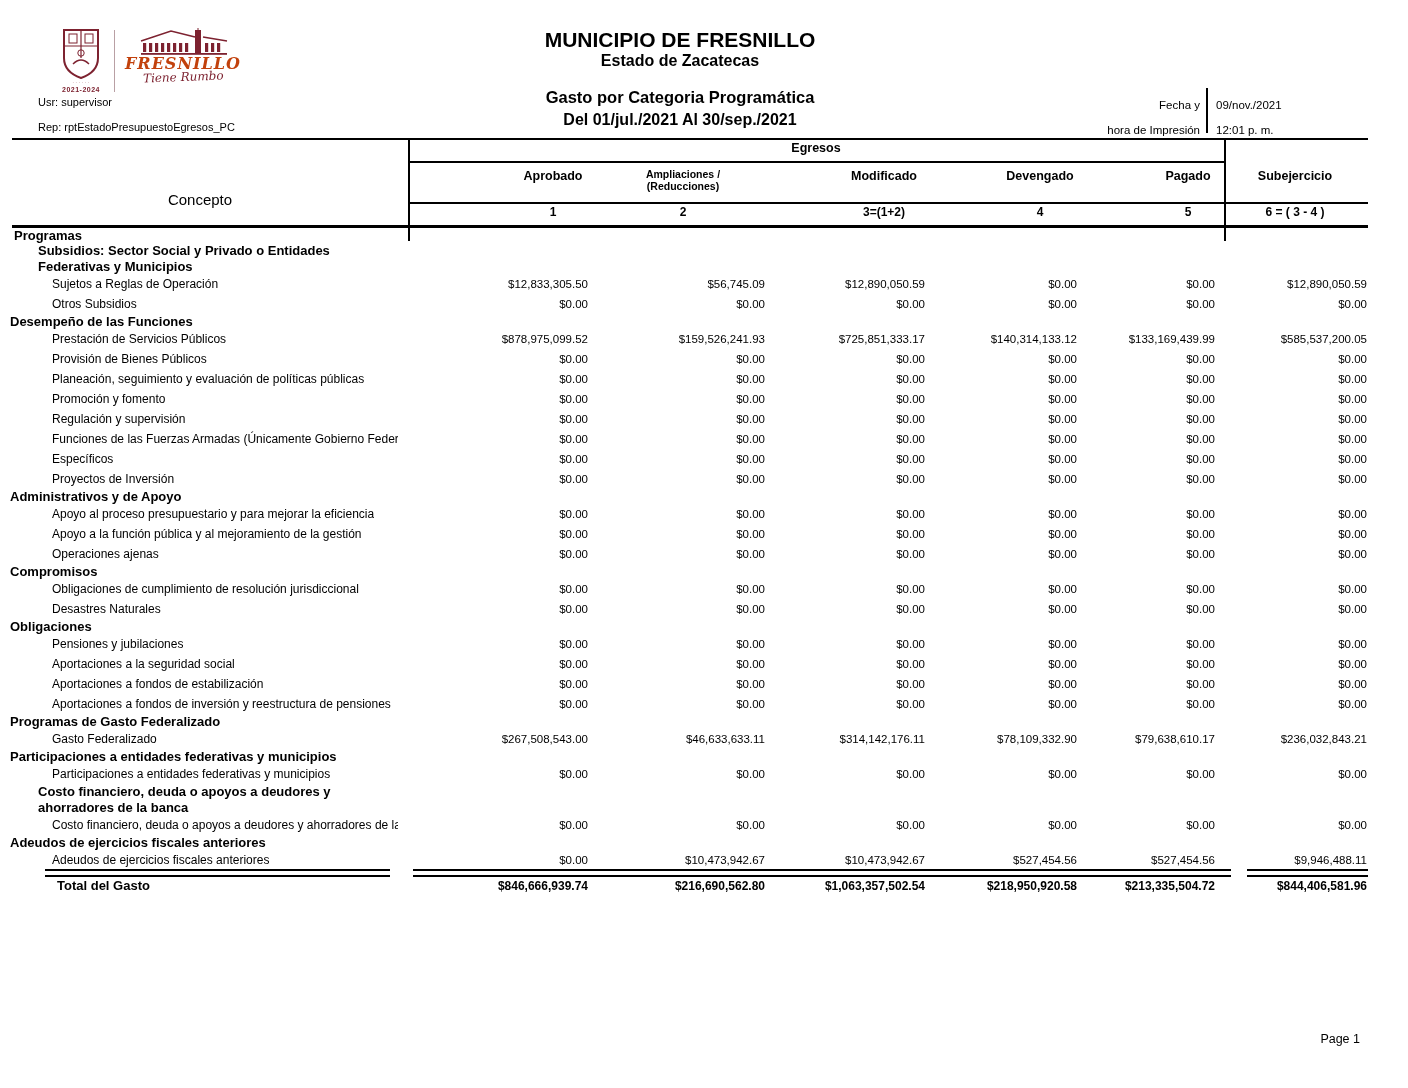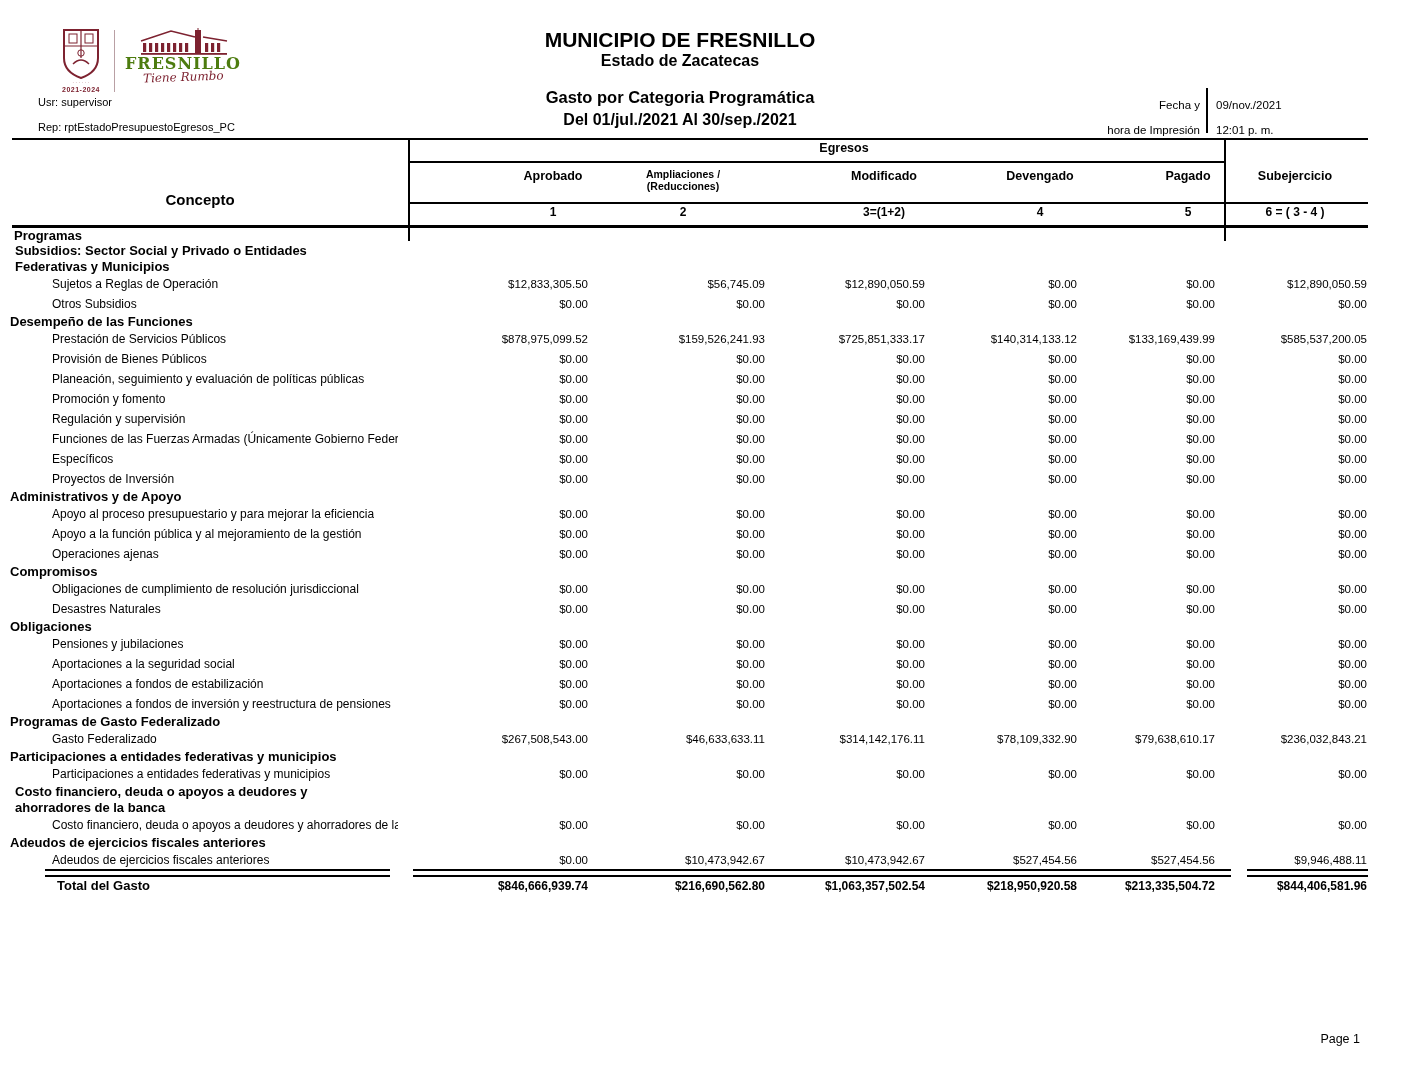--- a/index.html
+++ b/index.html
@@ -7,21 +7,21 @@
         font-family:"Liberation Sans",sans-serif;overflow:hidden;}
 
   
   .logo{position:absolute;left:58px;top:28px;display:flex;align-items:flex-start;gap:10px;}
   .logo .shield-col{display:flex;flex-direction:column;align-items:center;width:46px;}
   .logo .years{font-size:7px;font-weight:bold;color:#7d2230;margin-top:1px;letter-spacing:.5px;}
   .logo .tiny-cap{font-size:4px;color:#7d2230;letter-spacing:.3px;}
   .logo .logo-sep{width:1px;height:62px;background:#b9a0a4;margin-top:2px;}
   .logo .brand-col{display:flex;flex-direction:column;align-items:center;margin-top:0px;}
   .logo .brand-name{font-family:"DejaVu Serif",serif;font-size:16px;font-weight:bold;
-                    color:#4d7c0f;letter-spacing:1px;line-height:15px;}
+                    color:#c2410c;letter-spacing:1px;line-height:15px;font-style:italic;}
   .logo .tagline{font-family:"DejaVu Serif",serif;font-style:italic;font-size:12px;
                  color:#7d2230;line-height:13px;transform:rotate(-2deg);}
 
   
   .meta-line{position:absolute;left:38px;font-size:11px;}
   .usr{top:96px;} .rep{top:121px;}
   .title-block{position:absolute;left:430px;top:28px;width:500px;text-align:center;}
   .t1{font-size:21px;font-weight:bold;line-height:24px;}
   .t2{font-size:16px;font-weight:bold;line-height:18px;}
   .t3{font-size:16.5px;font-weight:bold;margin-top:18px;line-height:19px;}
@@ -39,36 +39,36 @@
   .l-headbot{left:12px;top:225px;width:1356px;height:2.5px;}
   .v-concepto{left:408px;top:138px;width:1.5px;height:103px;}
   .v-subej{left:1224px;top:138px;width:1.5px;height:103px;}
   .dbl{position:absolute;top:869px;height:4px;border-top:2px solid #000;border-bottom:2px solid #000;background:transparent;}
   .dbl.s1{left:45px;width:345px;}
   .dbl.s2{left:413px;width:818px;}
   .dbl.s3{left:1247px;width:121px;}
 
   
   .concepto-h{position:absolute;left:0;top:191px;width:400px;text-align:center;
-              font-size:15px;font-weight:bold;}
+              font-size:15px;font-weight:normal;}
   .egresos-h{position:absolute;left:408px;top:141px;width:816px;text-align:center;
-             font-size:12.5px;font-weight:bold;padding-left:28px;}
+             font-size:12.5px;font-weight:bold;}
   .colh{position:absolute;top:169px;text-align:center;font-size:12.5px;font-weight:bold;}
   .colh.small{font-size:10.5px;line-height:12px;top:168px;}
   .numh{position:absolute;top:205px;text-align:center;font-size:12px;font-weight:bold;}
   .ch1,.nh1{left:468px;width:170px;} .ch2,.nh2{left:603px;width:160px;}
   .ch3,.nh3{left:794px;width:180px;} .ch4,.nh4{left:950px;width:180px;}
   .ch5,.nh5{left:1105px;width:166px;} .ch6,.nh6{left:1232px;width:126px;}
 
   
   .tbody{position:absolute;left:0;top:228px;width:1408px;}
   .row{position:relative;width:1408px;}
   .row.sec0{height:15px;line-height:15px;font-size:13px;font-weight:bold;padding-left:14px;box-sizing:border-box;}
   .row.sec{height:15px;line-height:15px;font-size:13px;font-weight:bold;padding-left:10px;box-sizing:border-box;}
-  .row.sec2{height:31px;line-height:15.5px;font-size:13px;font-weight:bold;padding-left:15px;box-sizing:border-box;}
+  .row.sec2{height:31px;line-height:15.5px;font-size:13px;font-weight:bold;padding-left:38px;box-sizing:border-box;}
   .row.item{height:20px;line-height:20px;font-size:12px;padding-left:52px;box-sizing:border-box;}
   .row .lab{display:inline-block;white-space:nowrap;overflow:hidden;vertical-align:top;}
   .row.item .lab{max-width:346px;}
   .row.sec2 .lab{white-space:normal;max-width:345px;}
   .val{position:absolute;top:0;text-align:right;font-size:11.5px;line-height:20px;}
   .c0{left:408px;width:180px;} .c1{left:610px;width:155px;} .c2{left:780px;width:145px;}
   .c3{left:935px;width:142px;} .c4{left:1095px;width:120px;} .c5{left:1245px;width:122px;}
 
   
   .total-row{position:absolute;left:0;top:876px;width:1408px;height:20px;}

